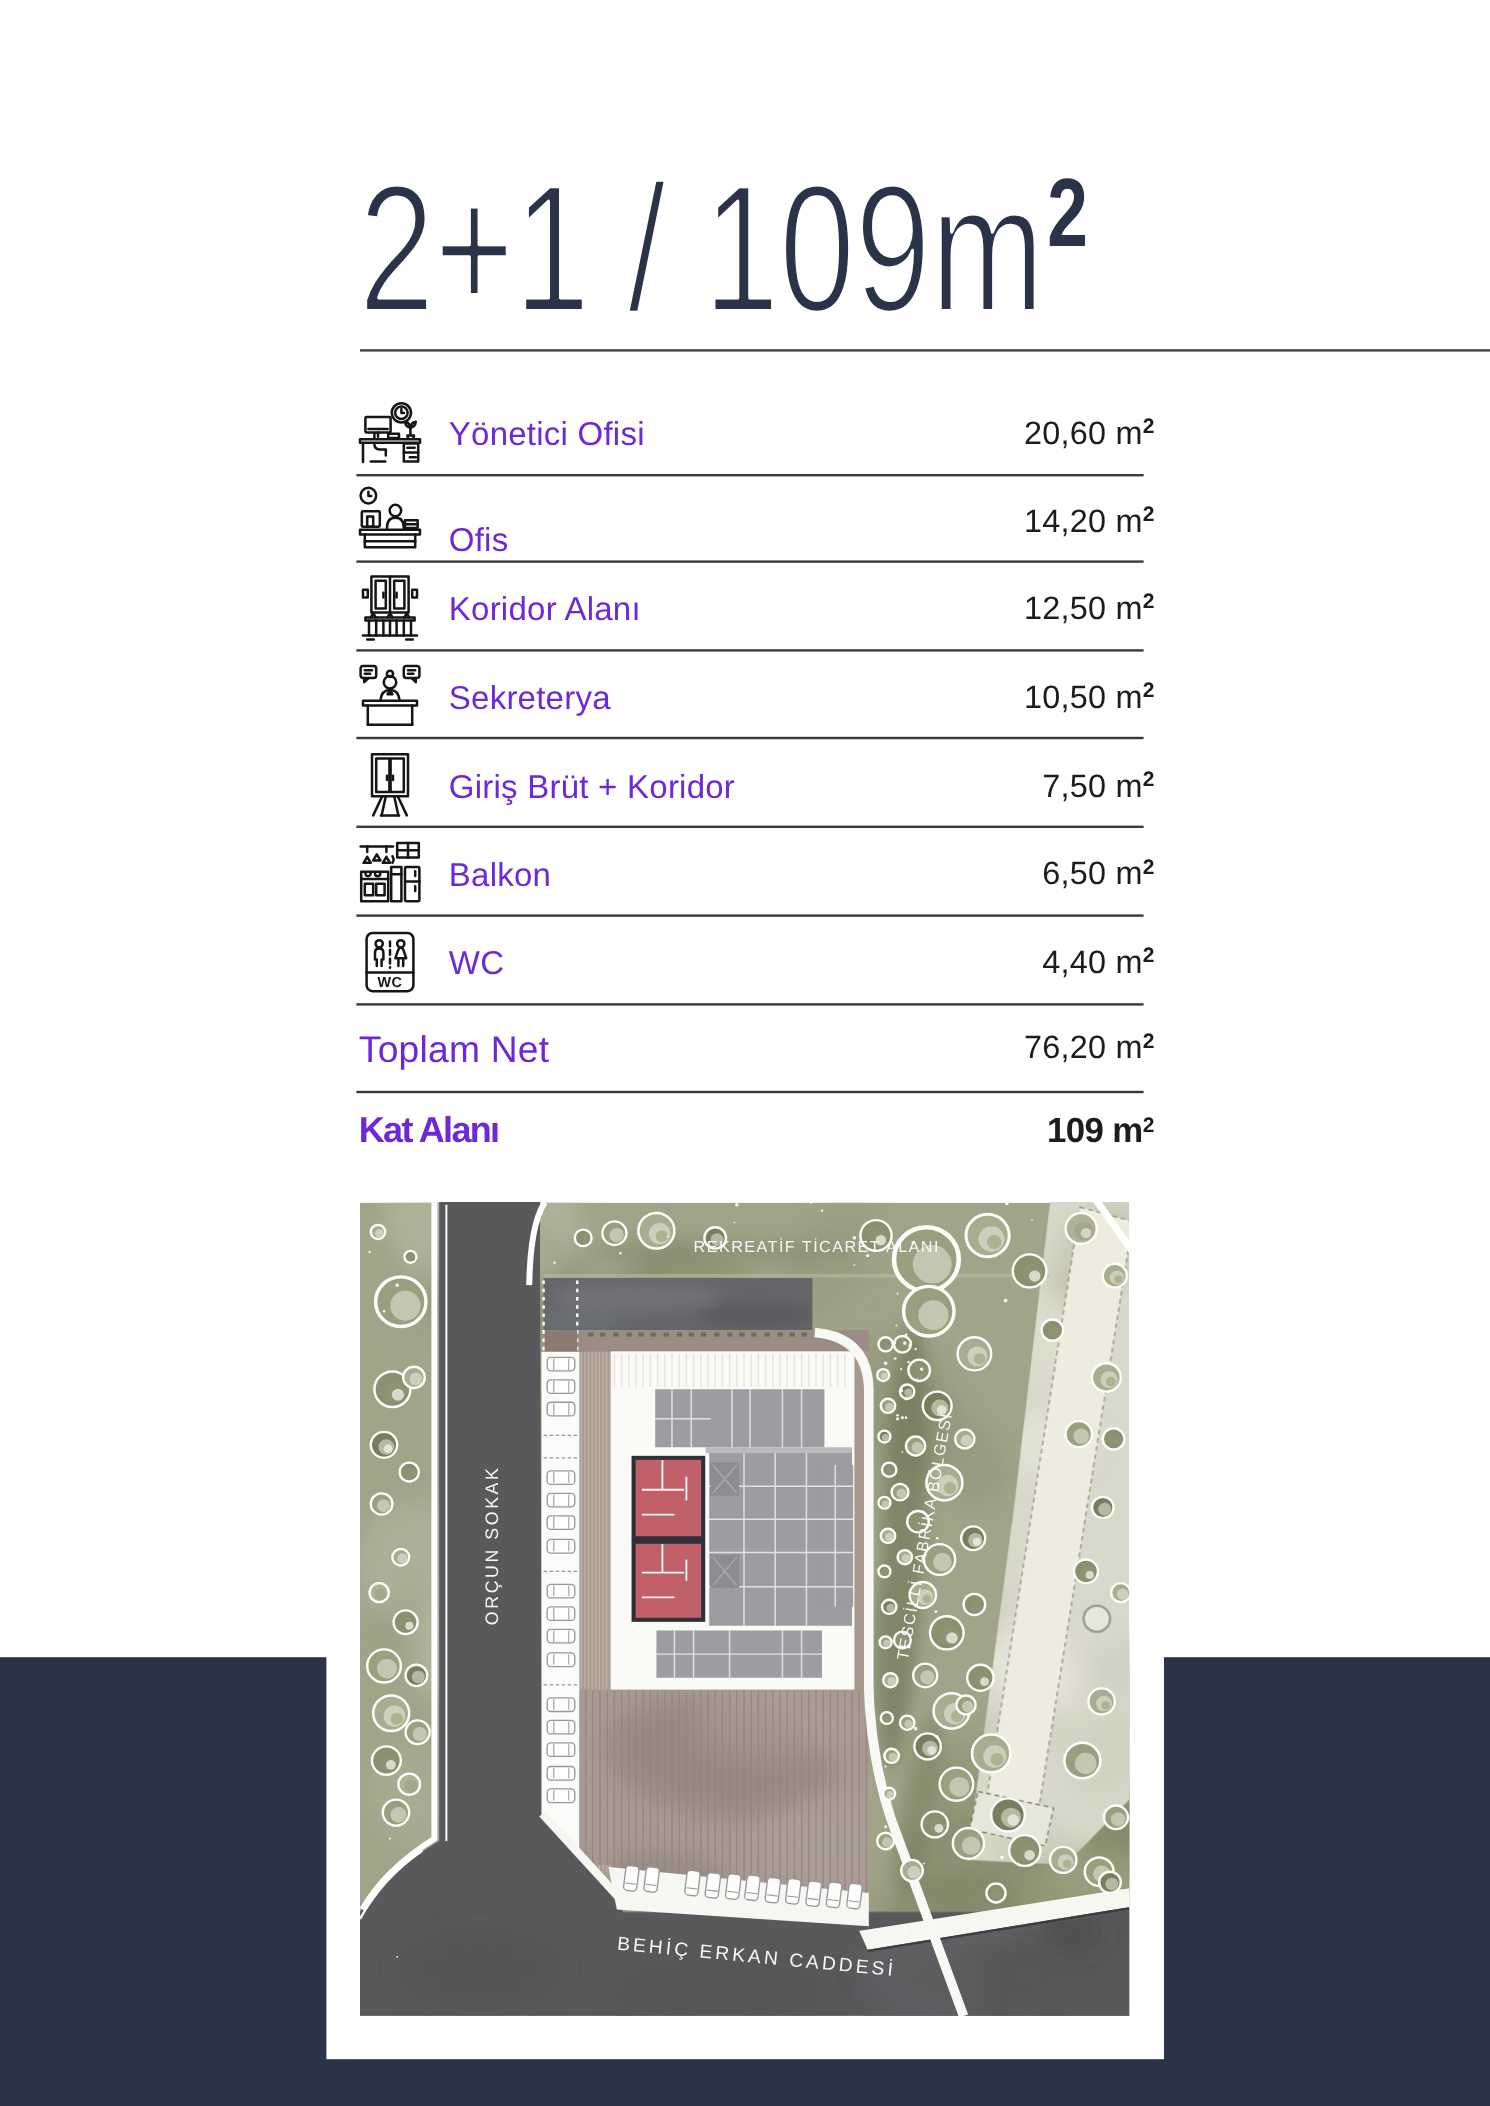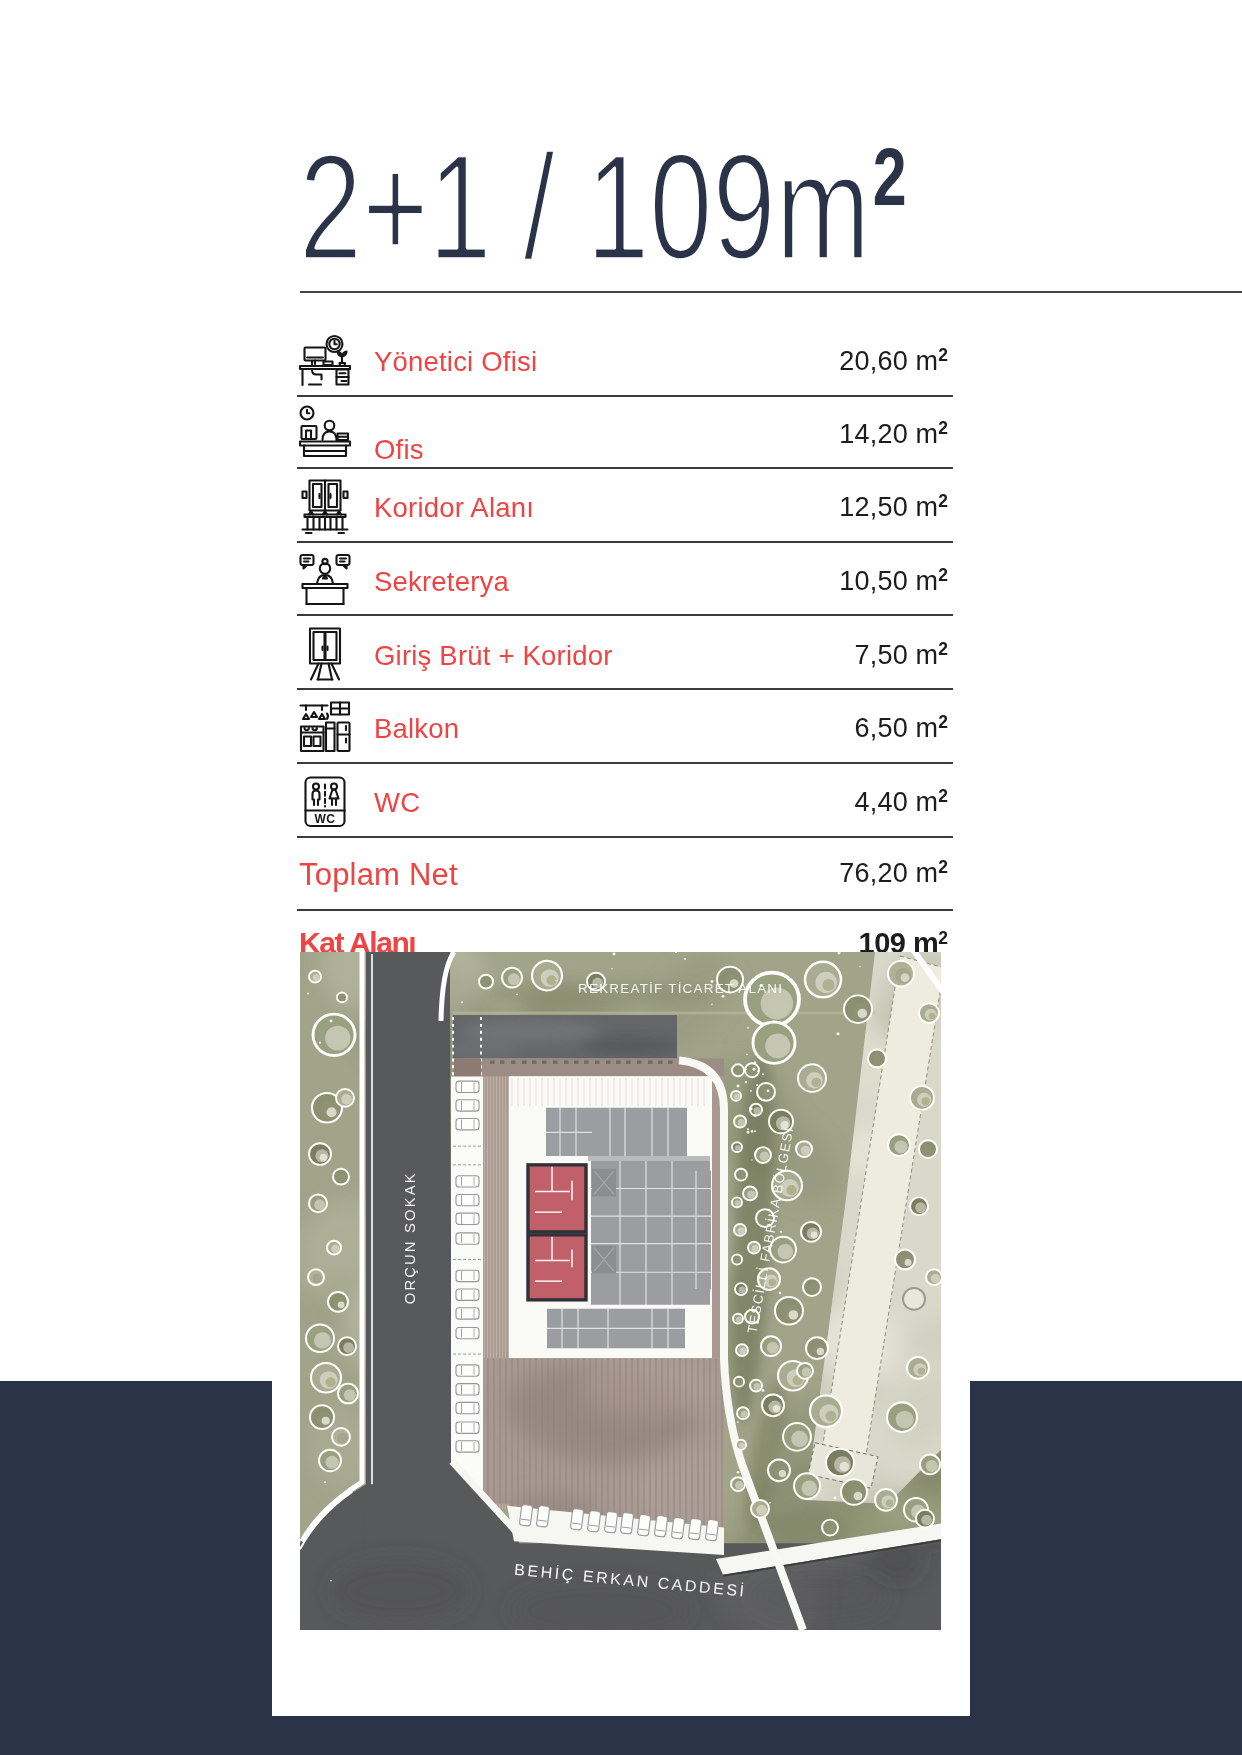--- a/index.html
+++ b/index.html
@@ -1,18 +1,18 @@
 <!DOCTYPE html>
 <html><head><meta charset="utf-8">
 <style>
 html,body{margin:0;padding:0}
 body{width:1242px;height:1755px;position:relative;background:#ffffff;
  font-family:"Liberation Sans",sans-serif;overflow:hidden}
-.lbl{position:absolute;left:374px;font-size:27.5px;color:#ef4444;letter-spacing:0.2px;white-space:nowrap}
-.val{position:absolute;right:294px;font-size:27px;color:#1c1c1a;letter-spacing:0.2px;white-space:nowrap;text-align:left}
+.lbl{position:absolute;left:374px;font-size:27.5px;color:#6d28d9;letter-spacing:0.2px;white-space:nowrap}
+.val{position:absolute;right:280px;font-size:27px;color:#1c1c1a;letter-spacing:0.2px;white-space:nowrap;text-align:left}
 .val .sq{font-size:17.5px;font-weight:bold;position:relative;top:-9px;letter-spacing:0}
 .b{font-weight:bold;letter-spacing:-0.5px}
 </style></head>
 <body>
 
 <div style="position:absolute;left:299px;top:122px;width:810px;height:180px"><svg width="810" height="180" viewBox="0 0 810 180">
       <g transform="scale(0.752 1)">
         <text x="0" y="137" font-family="Liberation Sans, sans-serif" font-size="151" fill="#2b3349" stroke="#ffffff" stroke-width="3.4" stroke-linejoin="round">2+1 / 109m</text>
         <text x="763" y="83" font-family="Liberation Sans, sans-serif" font-size="81" font-weight="bold" fill="#2b3349">2</text>
       </g>
@@ -194,21 +194,21 @@
 <div class="lbl b" style="left:299px;top:926px;font-size:30px;letter-spacing:-1.4px">Kat Alanı</div>
 
 <div class="val b" style="top:927.2px;font-size:29px">109 m<span class="sq">2</span></div>
 
 <div style="position:absolute;left:0;top:1381px;width:272px;height:374px;background:#2b3349"></div>
 
 <div style="position:absolute;left:970px;top:1381px;width:272px;height:374px;background:#2b3349"></div>
 
 <div style="position:absolute;left:0;top:1716px;width:1242px;height:39px;background:#2b3349"></div>
 
-<div style="position:absolute;left:300px;top:952px;width:641px;height:678px">
+<div style="position:absolute;left:300px;top:1002px;width:641px;height:678px">
 <svg width="641" height="678" viewBox="0 0 641 688" preserveAspectRatio="none" style="display:block">
 <defs>
 <filter id="b6" x="-30%" y="-30%" width="160%" height="160%">
           <feGaussianBlur stdDeviation="6"></feGaussianBlur>
         </filter>
 <filter id="b10" x="-40%" y="-40%" width="180%" height="180%">
           <feGaussianBlur stdDeviation="10"></feGaussianBlur>
         </filter>
 <clipPath id="cpmap">
           <rect x="0" y="0" width="641" height="688"></rect>

